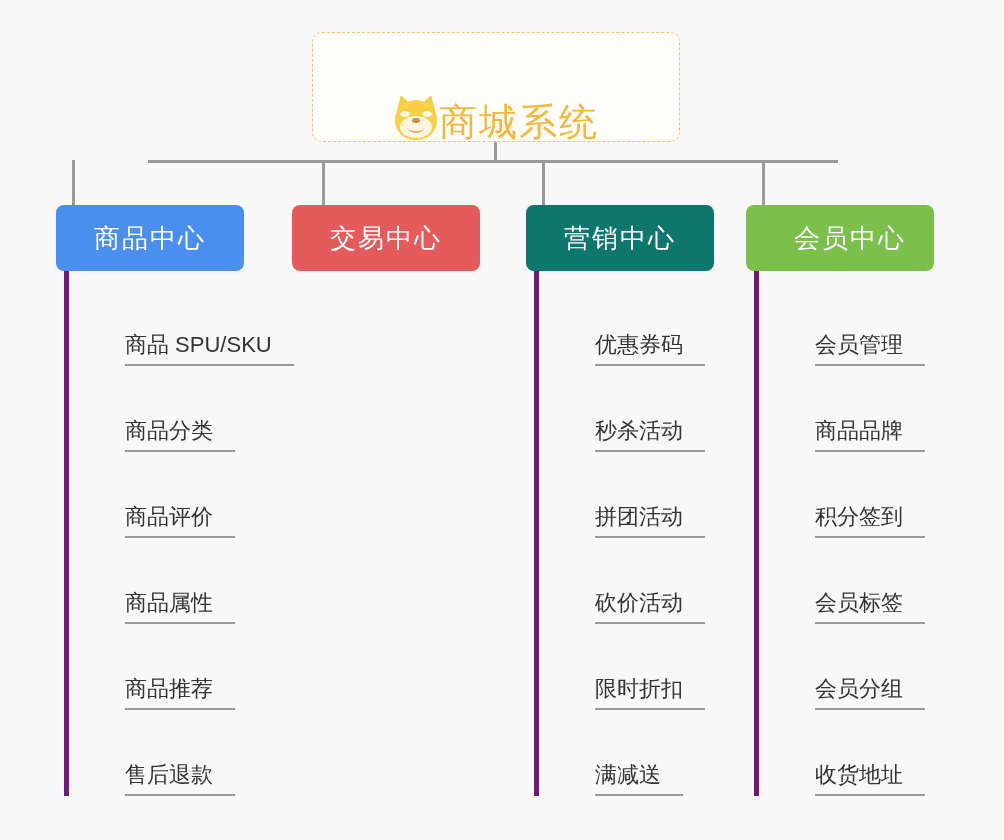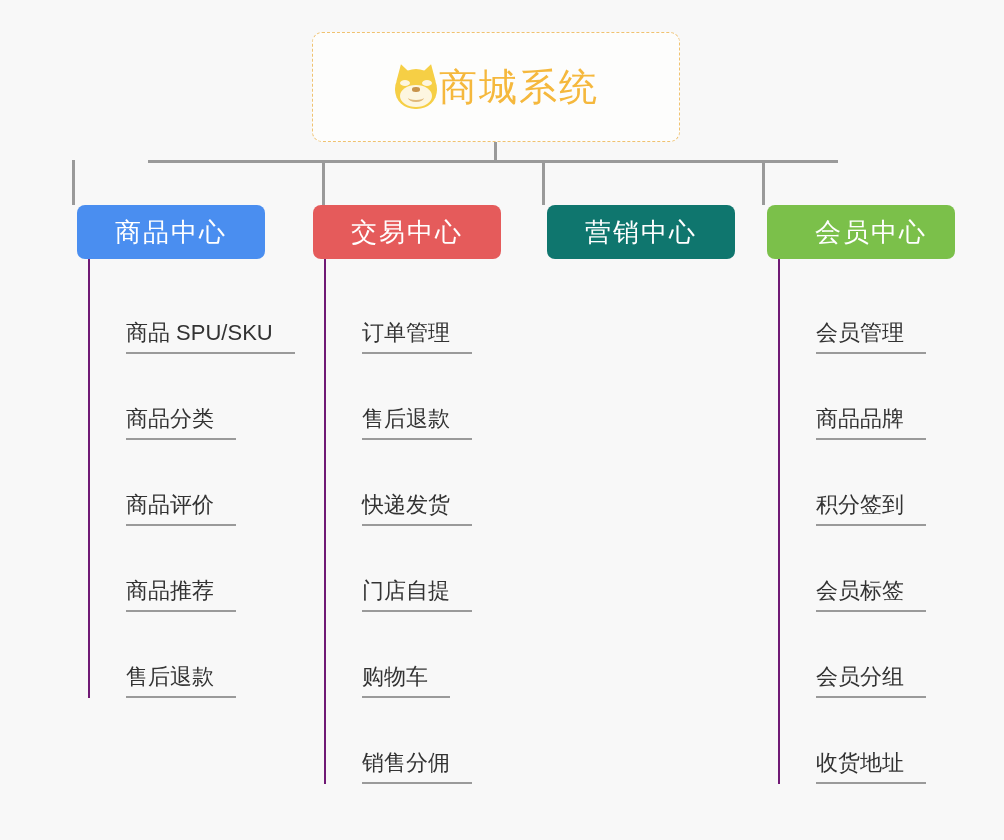--- a/index.html
+++ b/index.html
@@ -25,21 +25,21 @@
     position: absolute;
     left: 312px;
     top: 32px;
     width: 368px;
     height: 110px;
     background: #fdfdfc;
     border: 1px dashed #f0c270;
     border-radius: 10px;
     box-sizing: border-box;
     display: flex;
-    align-items: center;
+    align-items: flex-end;
     justify-content: center;
   }
   .root-icon {
     width: 46px;
     height: 46px;
     position: relative;
     flex: 0 0 auto;
   }
   .root-title {
     font-size: 38px;
@@ -110,36 +110,36 @@
   .stem-root { left: 494px; top: 142px; height: 21px; }
   
   .bus { left: 148px; top: 160px; width: 690px; }
 
   
   .branch {
     position: absolute;
     top: 205px;
   }
   .branch-head {
-    height: 54px;
+    height: 66px;
     border-radius: 8px;
     display: flex;
     align-items: center;
     justify-content: center;
     color: #ffffff;
     font-size: 26px;
     letter-spacing: 2px;
     box-sizing: border-box;
-    margin-left: 21px;
   }
   .branch-body {
     position: relative;
-    margin-left: 32px;
-    border-left: 2px solid #701a75;
+    margin-left: 8px;
+    border-left: 5px solid #701a75;
     padding-top: 9px;
+    padding-left: 20px;
   }
   .leaf {
     height: 86px;
     display: flex;
     align-items: flex-end;
     box-sizing: border-box;
   }
   .leaf-text {
     display: inline-block;
     margin-left: 36px;
@@ -184,54 +184,57 @@
           <div class="leaf">
             <span class="leaf-text">商品 SPU/SKU</span>
           </div>
           <div class="leaf">
             <span class="leaf-text">商品分类</span>
           </div>
           <div class="leaf">
             <span class="leaf-text">商品评价</span>
           </div>
           <div class="leaf">
+            <span class="leaf-text">商品属性</span>
+          </div>
+          <div class="leaf">
             <span class="leaf-text">商品推荐</span>
           </div>
           <div class="leaf">
             <span class="leaf-text">售后退款</span>
           </div>
         </div>
       </div>
       <div class="drop" style="left: 322px; height: 45px;"></div>
       <div class="branch" style="left: 292px; width: 265px;">
         <div class="branch-head" style="background: rgb(229, 91, 91); width: 188px;">交易中心</div>
-        <div class="branch-body">
-          <div class="leaf">
-            <span class="leaf-text">订单管理</span>
-          </div>
-          <div class="leaf">
-            <span class="leaf-text">售后退款</span>
-          </div>
-          <div class="leaf">
-            <span class="leaf-text">快递发货</span>
-          </div>
-          <div class="leaf">
-            <span class="leaf-text">门店自提</span>
-          </div>
-          <div class="leaf">
-            <span class="leaf-text">购物车</span>
-          </div>
-          <div class="leaf">
-            <span class="leaf-text">销售分佣</span>
-          </div>
-        </div>
       </div>
       <div class="drop" style="left: 542px; height: 45px;"></div>
       <div class="branch" style="left: 526px; width: 265px;">
         <div class="branch-head" style="background: #0f766e; width: 188px;">营销中心</div>
+        <div class="branch-body">
+          <div class="leaf">
+            <span class="leaf-text">优惠券码</span>
+          </div>
+          <div class="leaf">
+            <span class="leaf-text">秒杀活动</span>
+          </div>
+          <div class="leaf">
+            <span class="leaf-text">拼团活动</span>
+          </div>
+          <div class="leaf">
+            <span class="leaf-text">砍价活动</span>
+          </div>
+          <div class="leaf">
+            <span class="leaf-text">限时折扣</span>
+          </div>
+          <div class="leaf">
+            <span class="leaf-text">满减送</span>
+          </div>
+        </div>
       </div>
       <div class="drop" style="left: 762px; height: 45px;"></div>
       <div class="branch" style="left: 746px; width: 265px;">
         <div class="branch-head" style="background: rgb(123, 192, 74); width: 188px; padding-left: 20px;">会员中心</div>
         <div class="branch-body">
           <div class="leaf">
             <span class="leaf-text">会员管理</span>
           </div>
           <div class="leaf">
             <span class="leaf-text">商品品牌</span>

